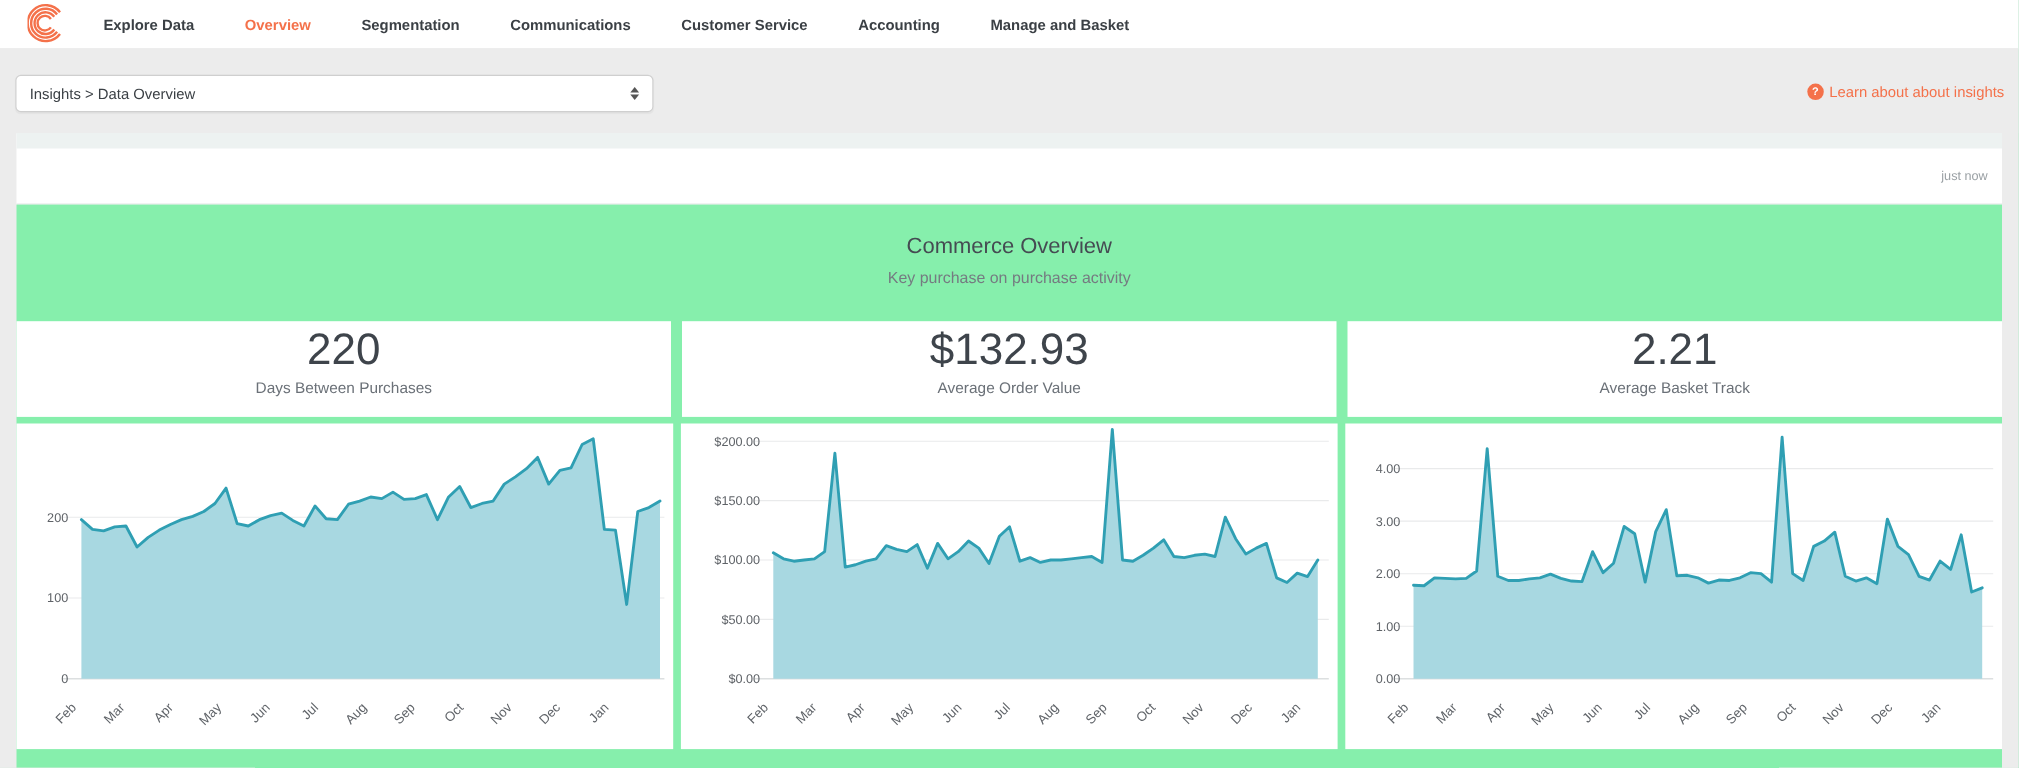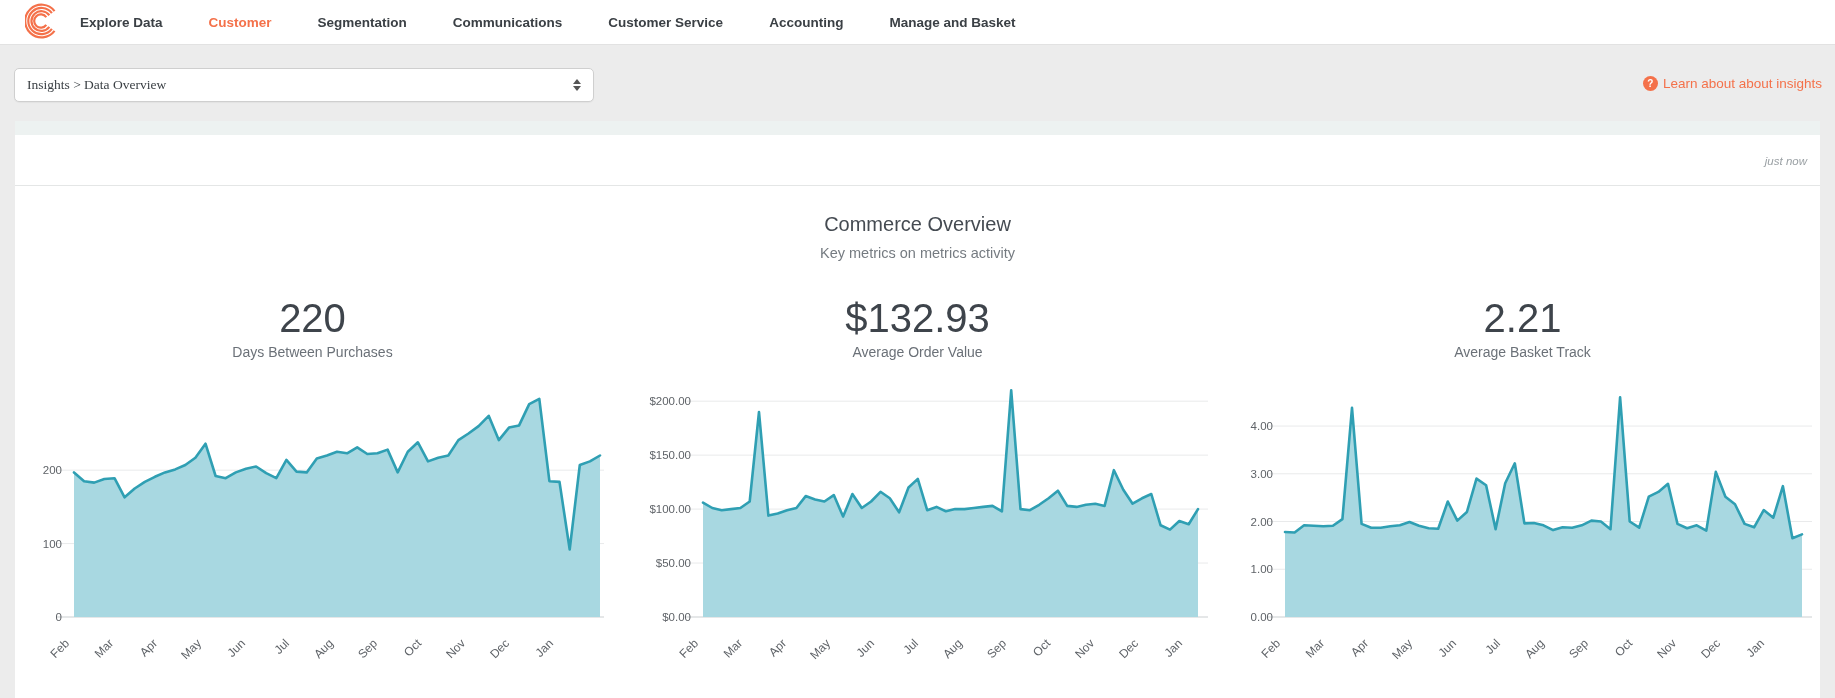--- a/index.html
+++ b/index.html
@@ -3,48 +3,48 @@
 <meta charset="utf-8">
 <style>
   * { margin:0; padding:0; box-sizing:border-box; }
   html,body { width:1835px; height:698px; overflow:hidden; background:#ececec;
               font-family:"Liberation Sans", sans-serif; }
 
   
   .navbar { height:45px; background:#ffffff; border-bottom:1px solid #e2e2e2;
             display:flex; align-items:center; }
   .brand { margin-left:24px; width:40px; height:40px; display:flex; align-items:center; justify-content:center; cursor:pointer; }
-  .nav-items { display:flex; margin-left:16px; }
+  .nav-items { display:flex; margin-left:30px; }
   .nav-item { font-size:13.5px; font-weight:600; color:#3b4045; margin-right:46px; cursor:pointer; white-space:nowrap; }
   .nav-item.active { color:#f4714a; }
 
   
   .subheader { height:76px; background:#ececec; position:relative; }
   .report-select { position:absolute; left:14px; top:23px; width:580px; height:34px;
                    background:#ffffff; border:1px solid #cfcfcf; border-radius:5px;
                    box-shadow:0 1px 1px rgba(0,0,0,0.04);
                    display:flex; align-items:center; padding:0 12px; cursor:pointer; }
-  .report-select .value { font-size:13.5px; color:#3b4045; flex:1;font-family:Liberation Serif, serif; }
+  .report-select .value { font-size:13.5px; color:#3b4045; flex:1; }
   .stepper { display:flex; flex-direction:column; align-items:center; gap:2px; }
   .stepper .tri-up { width:0; height:0; border-left:4px solid transparent; border-right:4px solid transparent; border-bottom:5px solid #555; }
   .stepper .tri-down { width:0; height:0; border-left:4px solid transparent; border-right:4px solid transparent; border-top:5px solid #555; }
   .help-link { position:absolute; right:13px; top:31px; display:flex; align-items:center;
                color:#f4714a; font-size:13.5px; cursor:pointer; }
   .q-icon { width:15px; height:15px; border-radius:50%; background:#f4714a; color:#fff;
             font-size:10px; font-weight:bold; display:flex; align-items:center; justify-content:center;
             margin-right:5px; }
 
   
   .content { margin:0 15px; }
-  .status-bar { background:#ffffff; height:65px; border-bottom:1px solid #e4e6e6;font-style:italic; }
+  .status-bar { background:#ffffff; height:65px; border-bottom:1px solid #e4e6e6; }
   .status-strip { height:14px; background:#edf2f1; }
   .status-row { height:51px; display:flex; align-items:center; justify-content:flex-end; padding-right:13px; }
   .status-updated { font-size:11.5px; color:#9aa0a4; }
 
-  .lower { background:#ffffff; }
+  .lower { background:#86efac; }
   .section-header { height:106px; text-align:center; padding-top:27px; }
   .page-title { font-size:20px; color:#454b52; font-weight:400; }
   .page-subtitle { font-size:14.5px; color:#757b81; margin-top:9px; }
 
   .cards-row { display:flex; gap:10px; }
   .metric-card { flex:1; background:#ffffff; height:87px; text-align:center; padding-top:3px; }
   .metric-value { font-size:40px; color:#3e444b; font-weight:400; line-height:46px; }
   .metric-label { font-size:14px; color:#6b7178; margin-top:3px; }
 
   .charts-row { display:flex; gap:7px; margin-top:6px; }
@@ -61,21 +61,21 @@
       <g fill="none" stroke="#f4714a" stroke-width="2.3" stroke-linecap="butt">
         <path d="M 22.4 24.0 A 7 7 0 1 1 22.4 16.0"></path>
         <path d="M 25.6 26.1 A 10.4 10.4 0 1 1 25.6 13.9"></path>
         <path d="M 28.3 28.3 A 13.8 13.8 0 1 1 28.3 11.7"></path>
         <path d="M 31.1 30.4 A 17.2 17.2 0 1 1 31.1 9.6"></path>
       </g>
     </svg>
   </div>
   <div class="nav-items">
     <div class="nav-item">Explore Data</div>
-    <div class="nav-item active">Customer</div>
+    <div class="nav-item active">Overview</div>
     <div class="nav-item">Segmentation</div>
     <div class="nav-item">Communications</div>
     <div class="nav-item">Customer Service</div>
     <div class="nav-item">Accounting</div>
     <div class="nav-item">Manage and Basket</div>
   </div>
 </div>
 
 <div class="subheader">
   <div class="report-select">
@@ -97,21 +97,21 @@
     <div class="status-strip"></div>
     <div class="status-row">
       <span class="status-updated">just now</span>
     </div>
   </div>
 
   <div class="lower">
 
     <div class="section-header">
       <div class="page-title">Commerce Overview</div>
-      <div class="page-subtitle">Key metrics on metrics activity</div>
+      <div class="page-subtitle">Key purchase on purchase activity</div>
     </div>
 
     <div class="cards-row">
       <div class="metric-card">
         <div class="metric-value">220</div>
         <div class="metric-label">Days Between Purchases</div>
       </div>
       <div class="metric-card">
         <div class="metric-value">$132.93</div>
         <div class="metric-label">Average Order Value</div>

